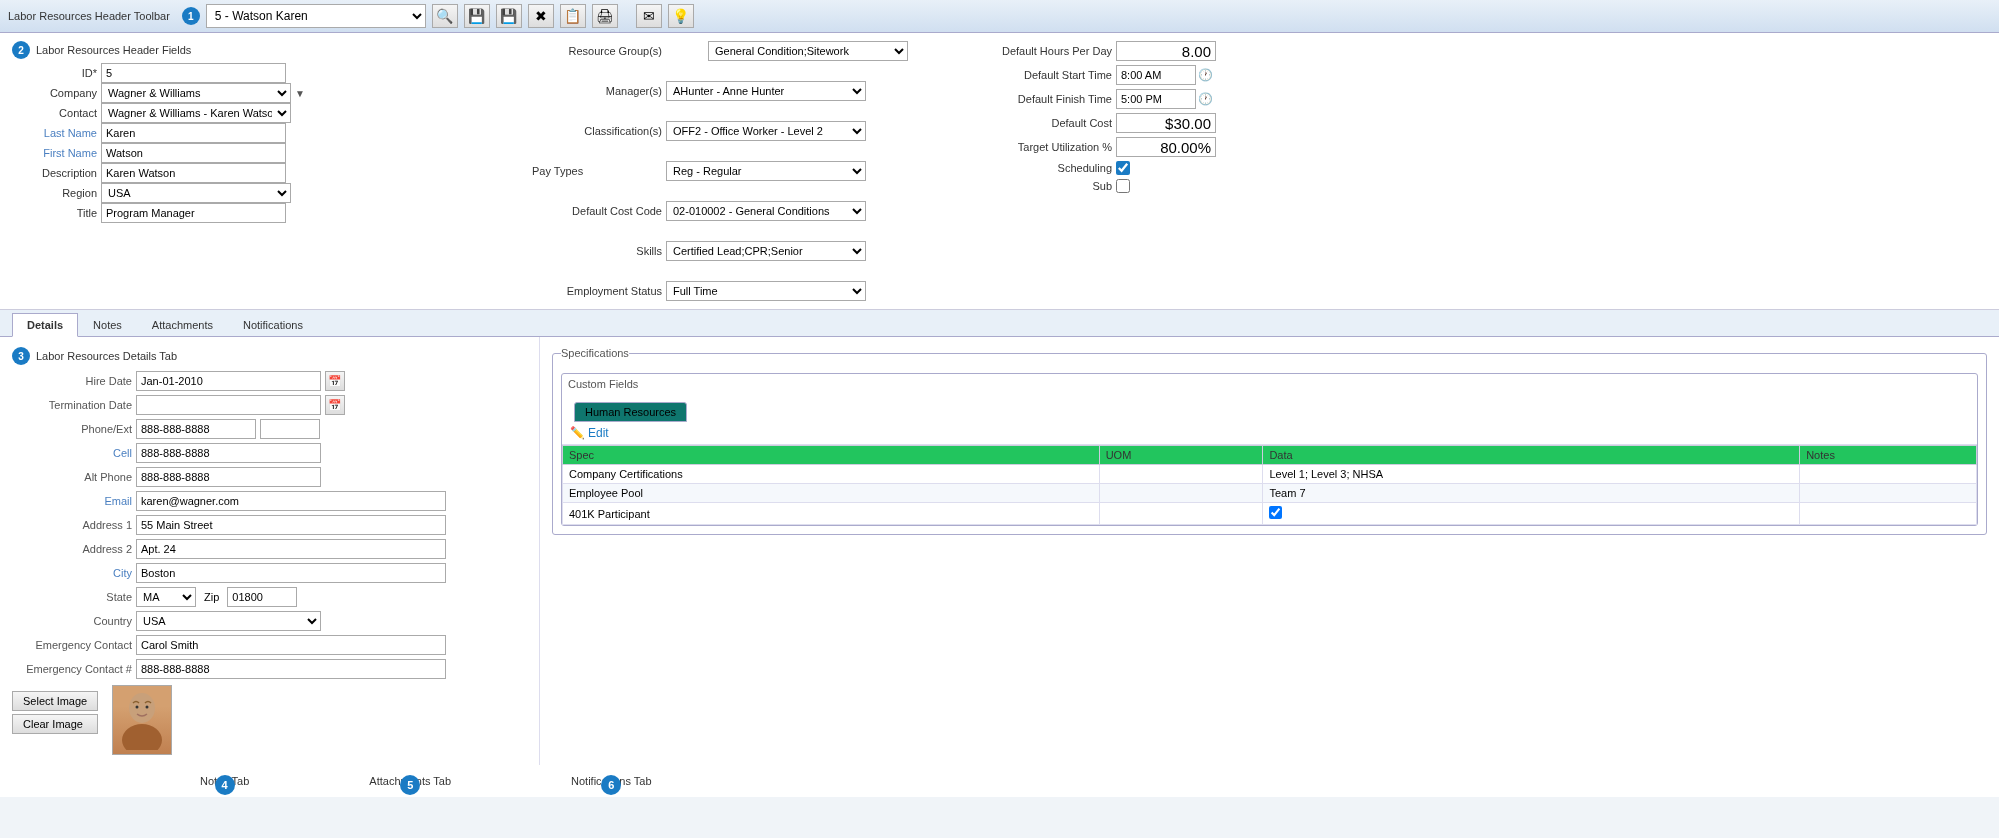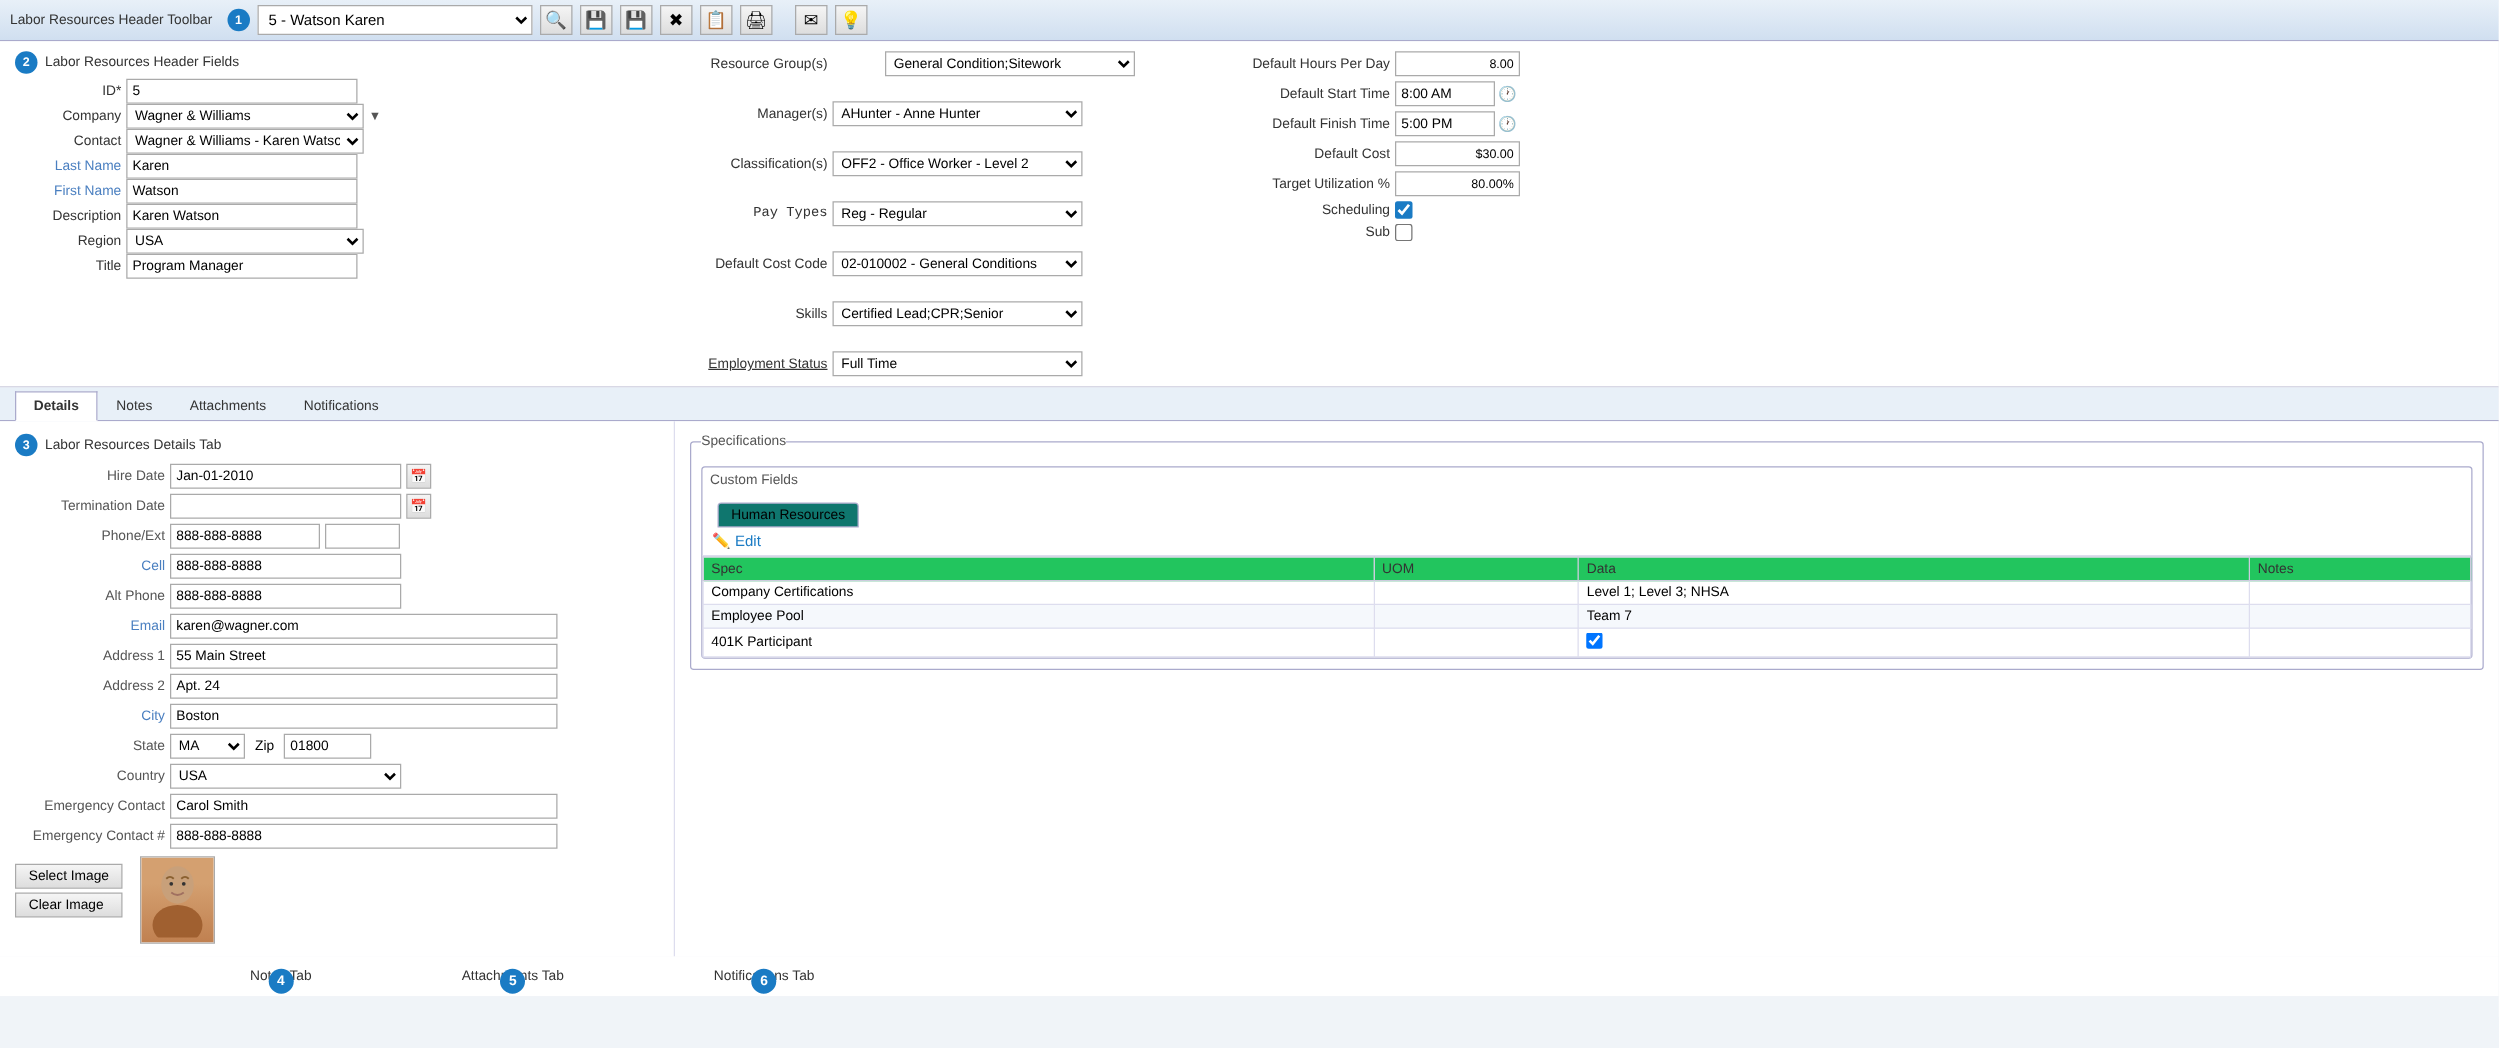--- a/index.html
+++ b/index.html
@@ -302,21 +302,21 @@
       background: white;
     }
     .checkbox-input {
       width: 14px; height: 14px;
       accent-color: #1a7bc4;
     }
     .right-form-input {
       border: 1px solid #aaa;
       height: 20px;
       padding: 0 4px;
-      font-size: 10px;
+      font-size: 15px;
       background: white;
       width: 100px;
       text-align: right;
     }
     .time-input-wrapper {
       display: flex; align-items: center; gap: 2px;
     }
     .clock-icon {
       width: 16px; height: 16px;
       background: none;
@@ -407,39 +407,39 @@
         <option>AHunter - Anne Hunter</option>
       </select>
     </div>
     <div class="form-row">
       <span class="form-label" style="min-width:130px;text-align:right;">Classification(s)</span>
       <select class="form-select" style="width:200px;">
         <option>OFF2 - Office Worker - Level 2</option>
       </select>
     </div>
     <div class="form-row">
-      <span class="form-label" style="min-width:130px;text-align:right;font-family:Liberation Mono, monospace;">Pay Types</span>
+      <span class="form-label" style="min-width:130px;text-align:left;">Pay Types</span>
       <select class="form-select" style="width:200px;">
         <option>Reg - Regular</option>
       </select>
     </div>
     <div class="form-row">
       <span class="form-label" style="min-width:130px;text-align:right;">Default Cost Code</span>
       <select class="form-select" style="width:200px;">
         <option>02-010002 - General Conditions</option>
       </select>
     </div>
     <div class="form-row">
       <span class="form-label" style="min-width:130px;text-align:right;">Skills</span>
       <select class="form-select" style="width:200px;">
         <option>Certified Lead;CPR;Senior</option>
       </select>
     </div>
     <div class="form-row">
-      <span class="form-label" style="min-width:130px;text-align:right;text-decoration:underline;">Employment Status</span>
+      <span class="form-label" style="min-width:130px;text-align:right;">Employment Status</span>
       <select class="form-select" style="width:200px;">
         <option>Full Time</option>
       </select>
     </div>
   </div>
 
   <div class="header-right">
     <div class="form-row">
       <span class="form-label-right">Default Hours Per Day</span>
       <input class="right-form-input" type="text" value="8.00" style="">

